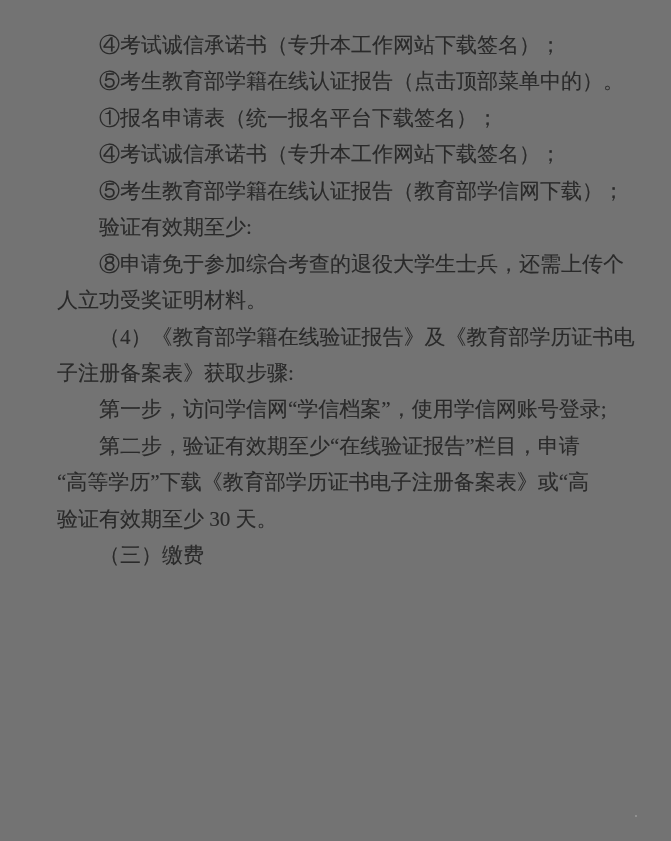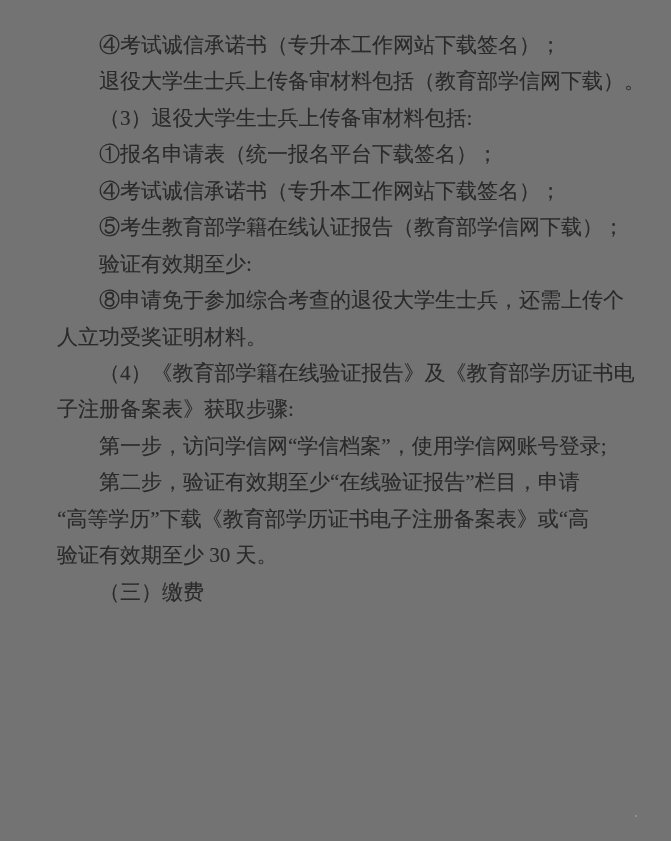--- a/index.html
+++ b/index.html
@@ -42,22 +42,21 @@
     background: #9a9a9a;
     border-radius: 50%;
   }
 </style>
 </head>
 <body>
 
 <div class="page">
   <div class="text-block">
       <div class="line indent">④考试诚信承诺书（专升本工作网站下载签名）；</div>
-      <div class="line indent">退役大学生士兵上传备审材料包括（教育部学信网下载）。</div>
-      <div class="line indent">（3）退役大学生士兵上传备审材料包括:</div>
+      <div class="line indent">⑤考生教育部学籍在线认证报告（点击顶部菜单中的）。</div>
       <div class="line indent">①报名申请表（统一报名平台下载签名）；</div>
       <div class="line indent">④考试诚信承诺书（专升本工作网站下载签名）；</div>
       <div class="line indent">⑤考生教育部学籍在线认证报告（教育部学信网下载）；</div>
       <div class="line indent">验证有效期至少:</div>
       <div class="line indent">⑧申请免于参加综合考查的退役大学生士兵，还需上传个</div>
       <div class="line">人立功受奖证明材料。</div>
       <div class="line indent">（4）《教育部学籍在线验证报告》及《教育部学历证书电</div>
       <div class="line">子注册备案表》获取步骤:</div>
       <div class="line indent">第一步，访问学信网“学信档案”，使用学信网账号登录;</div>
       <div class="line indent">第二步，验证有效期至少“在线验证报告”栏目，申请</div>

